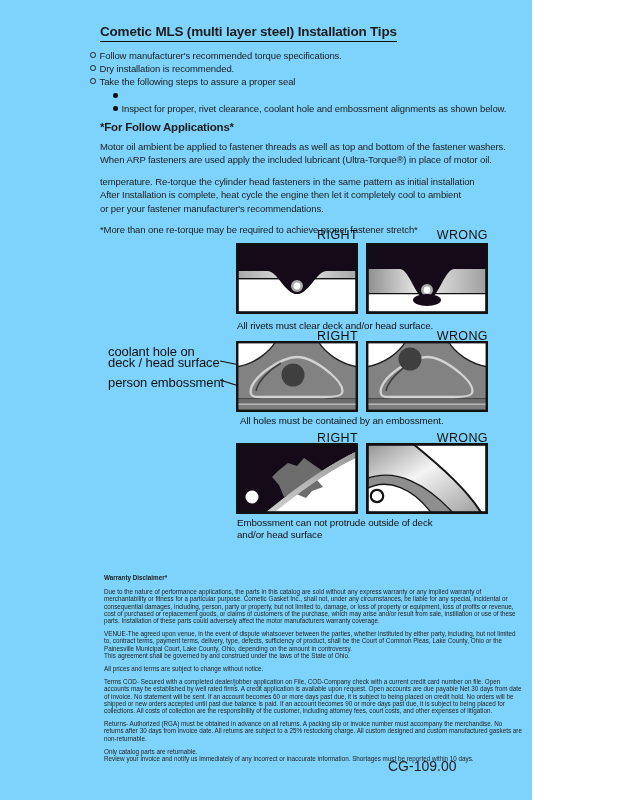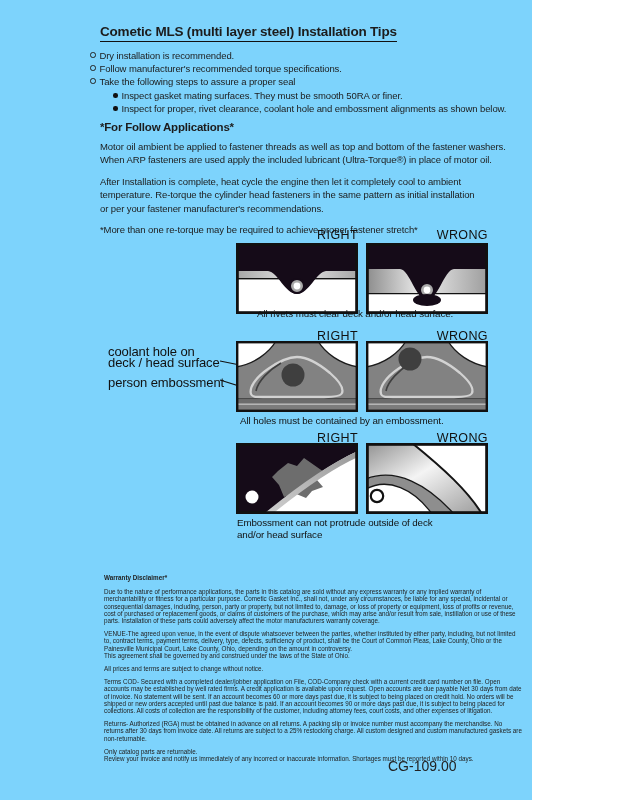--- a/index.html
+++ b/index.html
@@ -45,35 +45,35 @@
   .footer-code{position:absolute;left:388px;top:758px;font-size:14px;color:#222;}
 </style>
 </head>
 <body>
 
 <div class="page">
 
   <div class="header-block">
     <div class="page-title">Cometic MLS (multi layer steel) Installation Tips</div>
     <div class="bullets">
+      <div class="b-row"><span class="o-bullet"></span><span class="txt">Follow manufacturer's recommended torque specifications.</span></div>
       <div class="b-row"><span class="o-bullet"></span><span class="txt">Dry installation is recommended.</span></div>
-      <div class="b-row"><span class="o-bullet"></span><span class="txt">Follow manufacturer's recommended torque specifications.</span></div>
       <div class="b-row"><span class="o-bullet"></span><span class="txt">Take the following steps to assure a proper seal</span></div>
-      <div class="b-row sub"><span class="f-bullet"></span><span class="txt">Inspect gasket mating surfaces.  They must be smooth 50RA or finer.</span></div>
+      <div class="b-row sub"><span class="f-bullet"></span></div>
       <div class="b-row sub"><span class="f-bullet"></span><span class="txt">Inspect for proper, rivet clearance, coolant hole and embossment alignments as shown below.</span></div>
     </div>
   </div>
 
   <div class="diesel-block">
     <div class="diesel-head">*For Follow Applications*</div>
     <div class="d-line">Motor oil ambient be applied to fastener threads as well as top and bottom of the fastener washers.</div>
     <div class="d-line">When ARP fasteners are used apply the included lubricant (Ultra-Torque®) in place of motor oil.</div>
     <div class="d-gap"></div>
+    <div class="d-line">temperature. Re-torque the cylinder head fasteners in the same pattern as initial installation</div>
     <div class="d-line">After Installation is complete, heat cycle the engine then let it completely cool to ambient</div>
-    <div class="d-line">temperature. Re-torque the cylinder head fasteners in the same pattern as initial installation</div>
     <div class="d-line">or per your fastener manufacturer's recommendations.</div>
     <div class="d-gap"></div>
     <div class="d-line">*More than one re-torque may be required to achieve proper fastener stretch*</div>
   </div>
 
   <div class="rw-label" style="left:236px;top:228px;">RIGHT</div>
   <div class="rw-label" style="left:366px;top:228px;">WRONG</div>
 
   <div class="panel" style="left:236px;top:243px;">
     <svg viewBox="0 0 122 71">
@@ -113,21 +113,21 @@
       <rect x="2" y="50" width="118" height="1.5" fill="#111"></rect>
       <rect x="2" y="51.5" width="118" height="18" fill="#ffffff"></rect>
       <path d="M0,0 H122 V26 H88 C78,27 72,57 61,57 C50,57 44,27 34,26 H0 Z" fill="#150b18"></path>
       <circle cx="61" cy="47" r="7" fill="#a9a9a9" stroke="#150b18" stroke-width="2"></circle>
       <circle cx="61" cy="47" r="3.4" fill="#ffffff"></circle>
       <ellipse cx="61" cy="57" rx="14" ry="6" fill="#150b18"></ellipse>
       <rect x="1.4" y="1.4" width="119.2" height="68.2" fill="none" stroke="#111" stroke-width="2.8"></rect>
     </svg>
   </div>
 
-  <div class="dg-caption" style="left:237px;top:308px;margin-left:20px;">All rivets must clear deck and/or head surface.</div>
+  <div class="dg-caption" style="left:237px;top:320px;">All rivets must clear deck and/or head surface.</div>
 
   <div class="rw-label" style="left:236px;top:329px;">RIGHT</div>
   <div class="rw-label" style="left:366px;top:329px;">WRONG</div>
 
   <div class="leader-label" style="top:344px;">coolant hole on</div>
   <div class="leader-label" style="top:355px;">deck / head surface</div>
   <div class="leader-label" style="top:375px;">person embossment</div>
 
   <svg class="leader-svg" width="200" height="100">
     <line x1="120" y1="31" x2="194" y2="46" stroke="#111" stroke-width="1.1"></line>

